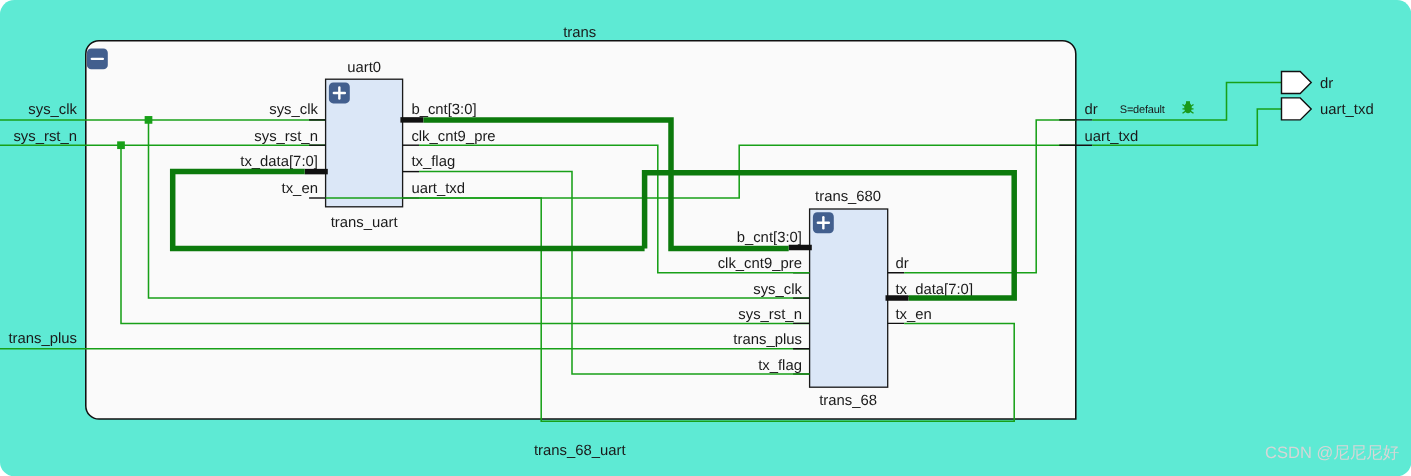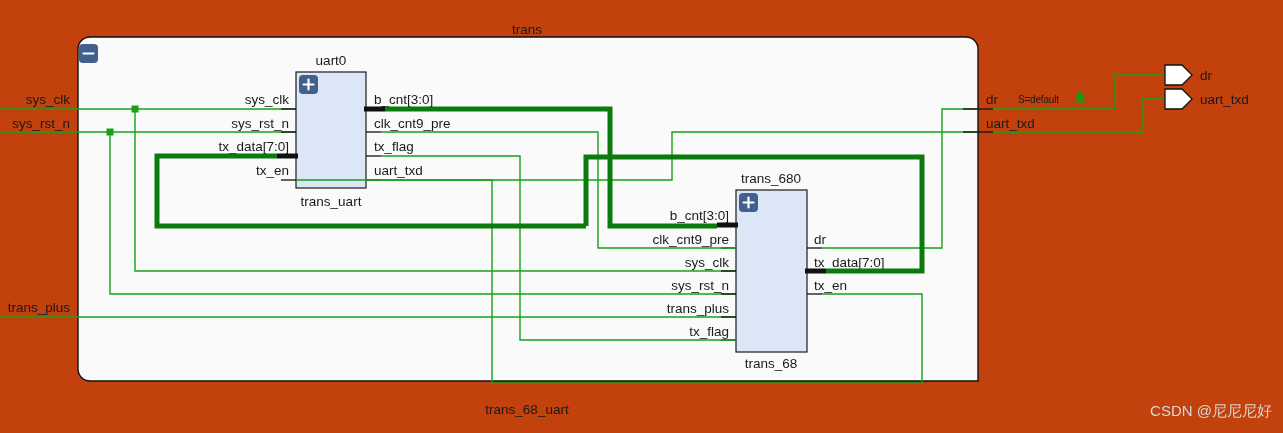--- a/index.html
+++ b/index.html
@@ -4,23 +4,24 @@
 <style>
   html, body {
     margin: 0;
     padding: 0;
     background: #ffffff;
   }
   #root {
     position: relative;
     width: 1283px;
     height: 433px;
-    background: #c2410c;
+    background: #5eead4;
     font-family: "Liberation Sans", sans-serif;
     overflow: hidden;
+    border-radius: 13px;
   }
   svg.diagram {
     position: absolute;
     top: 0; left: 0;
     width: 1283px;
     height: 433px;
   }
   text {
     font-family: "Liberation Sans", sans-serif;
     fill: #1a1a1a;

